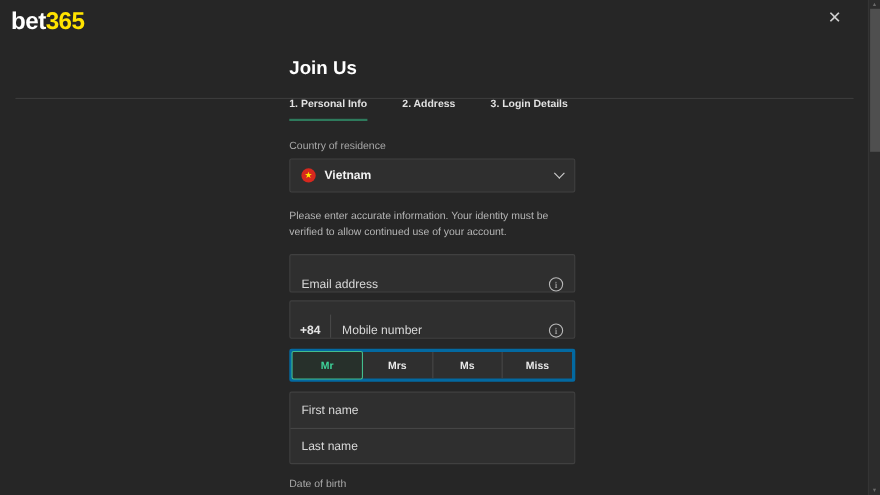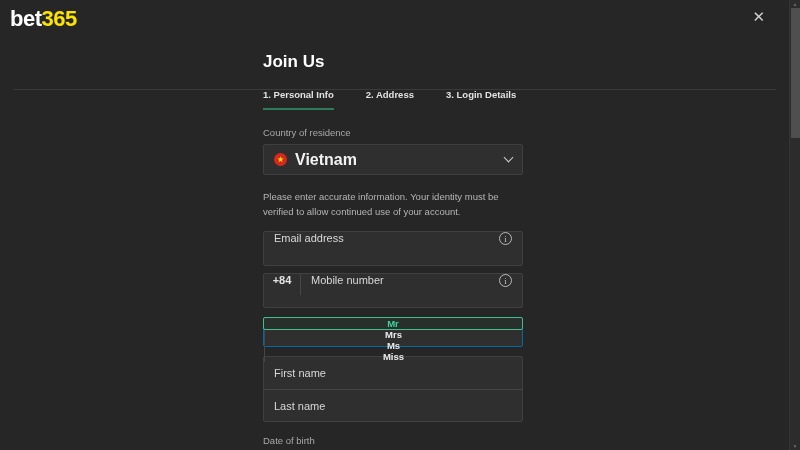--- a/index.html
+++ b/index.html
@@ -27,39 +27,39 @@
   .tabs { display:flex; gap:32px; margin-top:17px; }
   .tab { font-size:9.5px; font-weight:bold; color:#e2e2e2; padding-bottom:8px; cursor:pointer; white-space:nowrap; }
   .tab.active { border-bottom:2px solid #2e7a5c; }
 
   .field-label { margin-top:17px; font-size:9.5px; color:#a9a9a9; }
 
   .select-box { margin-top:6px; height:31px; background:#2f2f2f; border:1px solid #404040; border-radius:2px;
     display:flex; align-items:center; padding:0 10px; cursor:pointer; }
   .flag { width:13px; height:13px; border-radius:50%; background:#d7281e; display:flex; align-items:center; justify-content:center;
     font-size:8px; color:#ffe600; line-height:1; flex:none; }
-  .select-value { margin-left:8px; font-size:16px; font-weight:bold; color:#f2f2f2; flex:1; }
+  .select-value { margin-left:8px; font-size:11px; font-weight:bold; color:#f2f2f2; flex:1; }
   .chevron { width:7px; height:7px; border-right:1.5px solid #cfcfcf; border-bottom:1.5px solid #cfcfcf;
     transform:rotate(45deg); margin-top:-4px; flex:none; }
 
   .notice { margin-top:14px; font-size:9.5px; line-height:1.6; color:#b5b5b5; width:258px; }
 
   .input-row { margin-top:12px; height:35px; background:#2f2f2f; border:1px solid #404040; border-radius:2px;
-    display:flex; align-items:flex-start; padding:0 10px; }
+    display:flex; align-items:flex-end; padding:0 10px; }
   .input-row.mobile { margin-top:7px; padding-left:0; }
   .input-row input { flex:1; background:transparent; border:none; outline:none; color:#e9e9e9; font-size:11px;
     font-family:"Liberation Sans", sans-serif; min-width:0; }
   .input-row input::placeholder { color:#d8d8d8; opacity:1; }
   .dial-code { width:36px; text-align:center; font-size:11px; color:#e3e3e3; flex:none;font-weight:bold; }
   .vsep { width:1px; height:21px; background:#474747; margin-right:10px; flex:none; }
   .info-icon { width:13px; height:13px; border:1px solid #b9b9b9; border-radius:50%; color:#c9c9c9;
     font-size:8.5px; font-family:"Liberation Serif", serif; display:flex; align-items:center; justify-content:center;
     flex:none; cursor:pointer; }
 
-  .segmented { margin-top:9px; height:30px; display:flex; background:#2f2f2f; border:1px solid #0369a1; border-radius:2px;flex-direction:column; }
+  .segmented { margin-top:9px; height:30px; display:flex; background:#2f2f2f; border:3px solid #0369a1; border-radius:2px; }
   .segment { flex:1; display:flex; align-items:center; justify-content:center; font-size:9.5px; font-weight:bold;
     color:#eaeaea; cursor:pointer; border-left:1px solid #464646; }
   .segment:first-child { border-left:none; }
   .segment.selected { color:#3ed39a; border:1px solid #43bd8e; background:#27302b; margin:-1px; border-radius:2px; z-index:1; }
 
   .name-block { margin-top:9px; background:#2f2f2f; border:1px solid #404040; border-radius:2px; }
   .name-row { height:32px; display:flex; align-items:center; padding:0 10px; }
   .name-row + .name-row { border-top:1px solid #454545; }
   .name-row input { width:100%; background:transparent; border:none; outline:none; color:#e9e9e9; font-size:11px;
     font-family:"Liberation Sans", sans-serif; }

